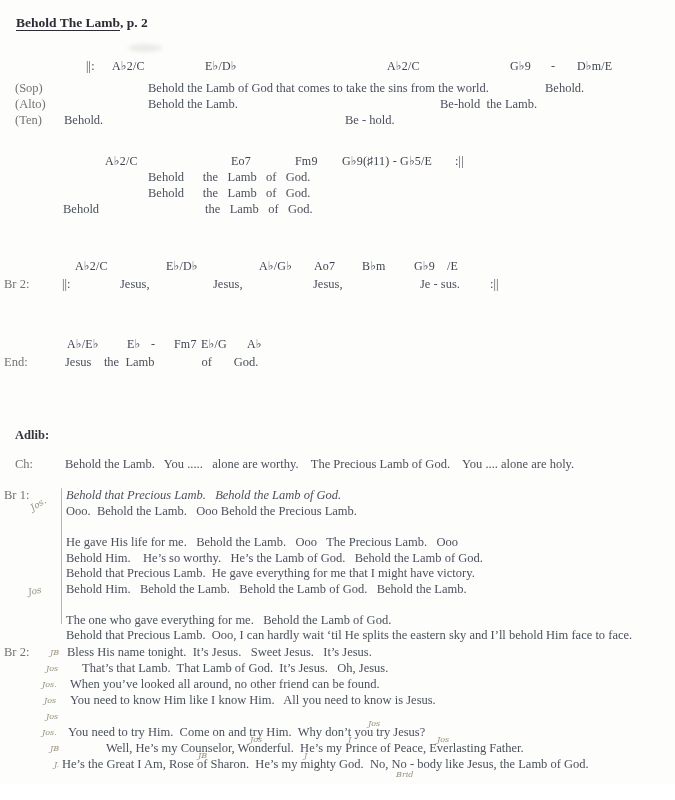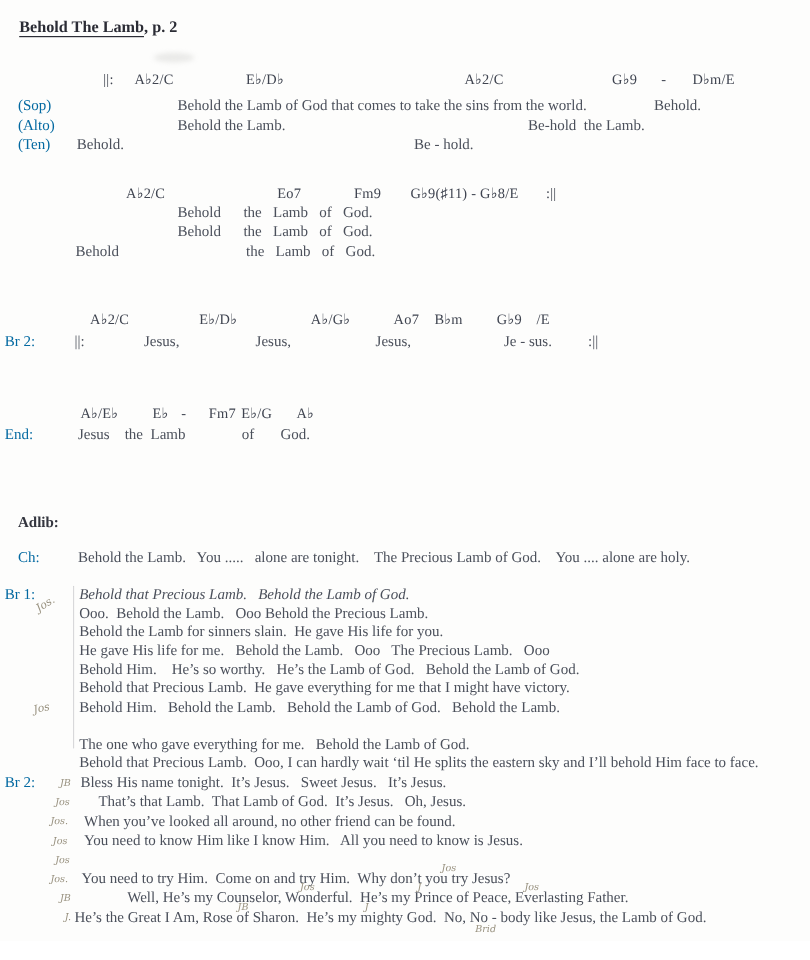--- a/index.html
+++ b/index.html
@@ -10,21 +10,21 @@
     overflow:hidden;
   }
   #page{
     position:relative;width:675px;height:784px;
     background:#fdfdfc;
     color:#4b505b;
   }
   .row{position:absolute;left:0;width:675px;height:17px;}
   .t{position:absolute;white-space:pre;font-size:12.5px;color:#4b505b;}
   .chord{position:absolute;white-space:pre;font-size:12px;color:#3f4450;letter-spacing:.2px;}
-  .label{position:absolute;white-space:pre;font-size:12.5px;color:#0369a1;}
+  .label{position:absolute;white-space:pre;font-size:12.5px;color:#737373;}
   .bold{font-weight:bold;color:#34363f;}
   .title-main{font-weight:bold;font-size:13.5px;color:#2b2c35;border-bottom:1.5px solid #2b2c35;padding-bottom:0px;}
   .title-suffix{font-weight:bold;font-size:13.5px;color:#2b2c35;}
   .hand{position:absolute;white-space:pre;font-style:italic;font-size:9px;color:#98917f;font-family:"DejaVu Serif",serif;}
   .hand-sm{font-size:8px;}
   .pen-line{position:absolute;width:0;border-left:1.2px solid #9d9ca4;opacity:.75;border-radius:2px;}
   .smudge{position:absolute;background:#b9b9b6;opacity:.28;filter:blur(2px);border-radius:50%;}
 </style>
 </head>
 <body>
@@ -59,39 +59,39 @@
   <div class="row" style="top:113px;">
     <span class="label" style="left:15px;">(Ten)</span>
     <span class="t" style="left:64px;">Behold.</span>
     <span class="t" style="left:345px;">Be - hold.</span>
   </div>
 
   <div class="row" style="top:154px;">
     <span class="chord" style="left:105px;">A♭2/C</span>
     <span class="chord" style="left:231px;">Eo7</span>
     <span class="chord" style="left:295px;">Fm9</span>
-    <span class="chord" style="left:342px;">G♭9(♯11) - G♭8/E</span>
+    <span class="chord" style="left:342px;">G♭9(♯11) - G♭5/E</span>
     <span class="chord" style="left:455px;">:||</span>
   </div>
   <div class="row" style="top:170px;">
     <span class="t" style="left:148px;">Behold      the   Lamb   of   God.</span>
   </div>
   <div class="row" style="top:186px;">
     <span class="t" style="left:148px;">Behold      the   Lamb   of   God.</span>
   </div>
   <div class="row" style="top:202px;">
     <span class="t" style="left:63px;">Behold</span>
     <span class="t" style="left:205px;">the   Lamb   of   God.</span>
   </div>
 
   <div class="row" style="top:259px;">
     <span class="chord" style="left:75px;">A♭2/C</span>
     <span class="chord" style="left:166px;">E♭/D♭</span>
     <span class="chord" style="left:259px;">A♭/G♭</span>
-    <span class="chord" style="left:328px;">Ao7</span>
+    <span class="chord" style="left:314px;">Ao7</span>
     <span class="chord" style="left:362px;">B♭m</span>
     <span class="chord" style="left:414px;">G♭9</span>
     <span class="chord" style="left:447px;">/E</span>
   </div>
   <div class="row" style="top:277px;">
     <span class="label" style="left:4px;">Br 2:</span>
     <span class="t" style="left:62px;">||:</span>
     <span class="t" style="left:120px;">Jesus,</span>
     <span class="t" style="left:213px;">Jesus,</span>
     <span class="t" style="left:313px;">Jesus,</span>
@@ -110,38 +110,35 @@
   <div class="row" style="top:428px;">
     <span class="label bold" style="left:15px;">Adlib:</span>
   </div>
 
   <div class="row" style="top:355px;">
     <span class="label" style="left:4px;">End:</span>
     <span class="t" style="left:65px;">Jesus    the  Lamb               of       God.</span>
   </div>
   <div class="row" style="top:457px;">
     <span class="label" style="left:15px;">Ch:</span>
-    <span class="t" style="left:65px;">Behold the Lamb.   You .....   alone are tonight.    The Precious Lamb of God.    You .... alone are holy.</span>
+    <span class="t" style="left:65px;">Behold the Lamb.   You .....   alone are worthy.    The Precious Lamb of God.    You .... alone are holy.</span>
   </div>
 
   <div class="row" style="top:488px;">
     <span class="label" style="left:4px;">Br 1:</span>
   </div>
   <div class="pen-line" style="left:61px;top:488px;height:136px;"></div>
   <span class="hand" style="left:30px;top:499px;transform:rotate(-32deg);">Jos.</span>
   <span class="hand" style="left:28px;top:586px;transform:rotate(-12deg);">Jos</span>
 
   <div class="row" style="top:488px;">
       <span class="t" style="left:66px;font-style:italic;">Behold that Precious Lamb.   Behold the Lamb of God.</span>
     </div>
   <div class="row" style="top:504px;">
       <span class="t" style="left:66px;">Ooo.  Behold the Lamb.   Ooo Behold the Precious Lamb.</span>
-    </div>
-  <div class="row" style="top:519px;">
-      <span class="t" style="left:66px;">Behold the Lamb for sinners slain.  He gave His life for you.</span>
     </div>
   <div class="row" style="top:535px;">
       <span class="t" style="left:66px;">He gave His life for me.   Behold the Lamb.   Ooo   The Precious Lamb.   Ooo</span>
     </div>
   <div class="row" style="top:551px;">
       <span class="t" style="left:66px;">Behold Him.    He’s so worthy.   He’s the Lamb of God.   Behold the Lamb of God.</span>
     </div>
   <div class="row" style="top:566px;">
       <span class="t" style="left:66px;">Behold that Precious Lamb.  He gave everything for me that I might have victory.</span>
     </div>

